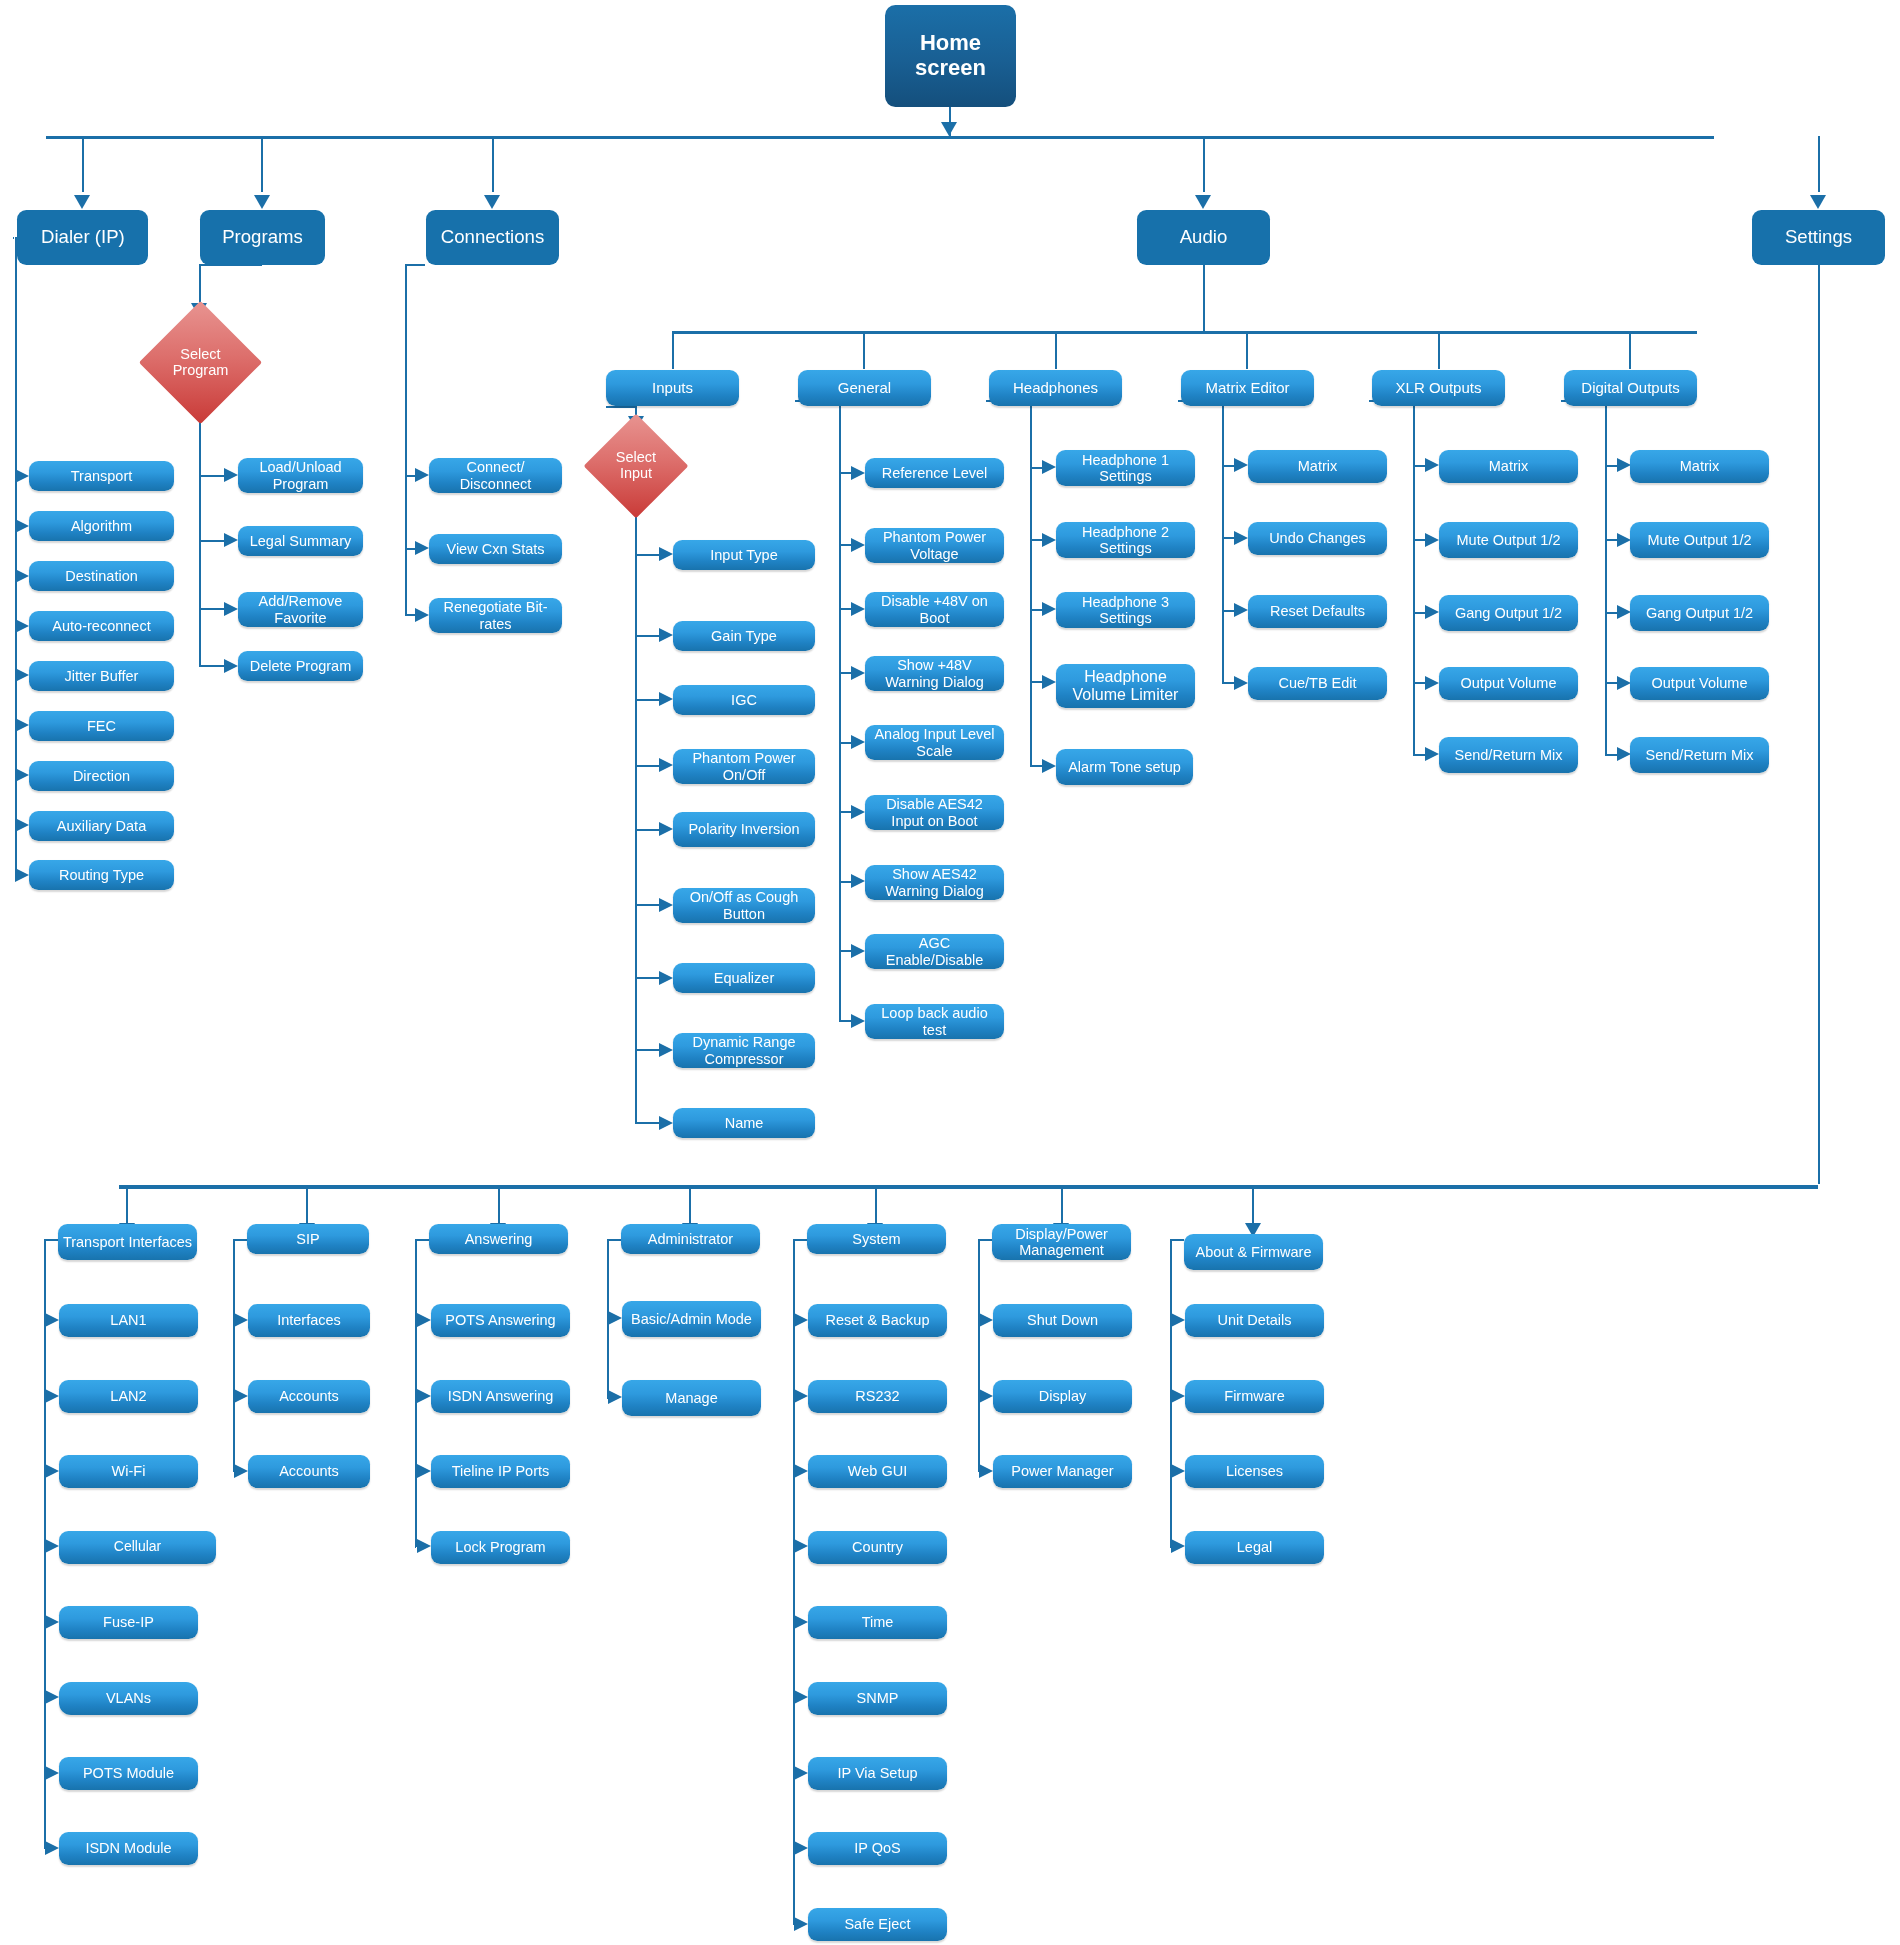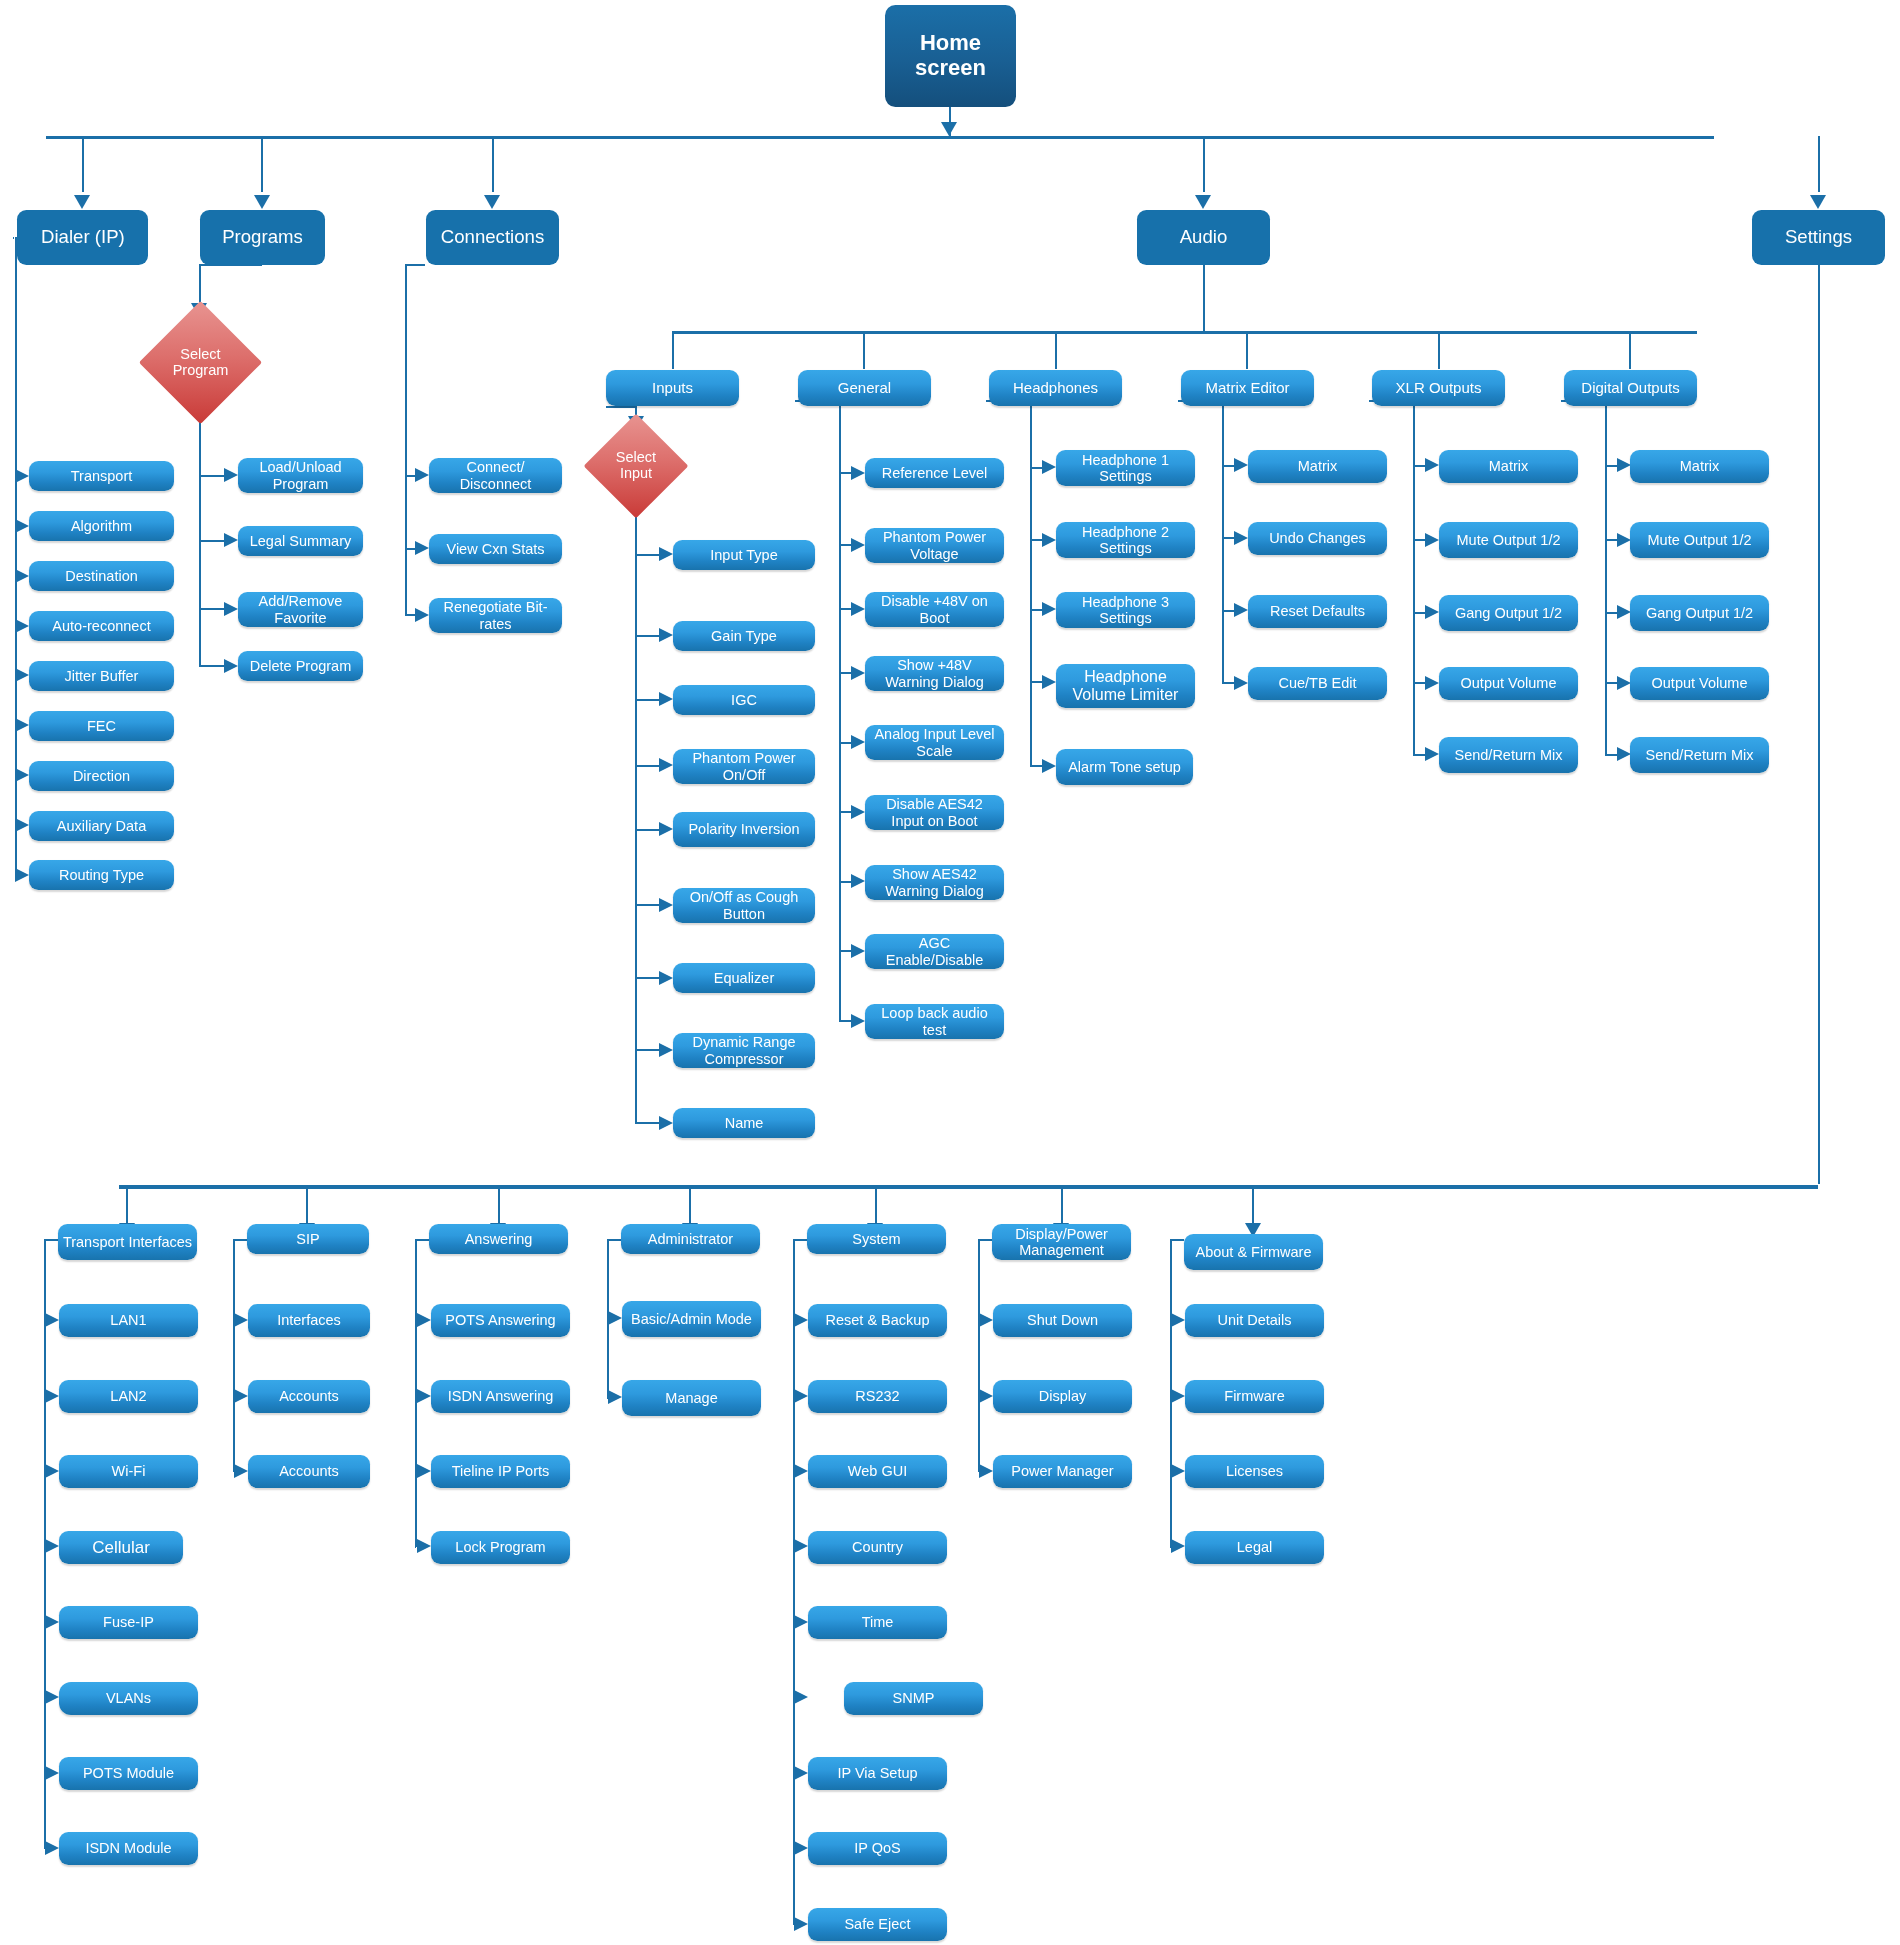--- a/index.html
+++ b/index.html
@@ -314,21 +314,21 @@
     <div class="ln lh" style="left: 44px; top: 1319px; width: 1.2px; height: 2.3px;"></div>
     <div class="node n-child" style="left: 59px; top: 1304px; width: 139px; height: 32.5px; font-size: 14.5px;">LAN1</div>
     <div class="arr-r" style="left: 45px; top: 1389px; border-top-width: 7.5px; border-bottom-width: 7.5px; border-left-width: 14px;"></div>
     <div class="ln lh" style="left: 44px; top: 1395px; width: 1.2px; height: 2.3px;"></div>
     <div class="node n-child" style="left: 59px; top: 1380px; width: 139px; height: 32.5px; font-size: 14.5px;">LAN2</div>
     <div class="arr-r" style="left: 45px; top: 1464px; border-top-width: 7.5px; border-bottom-width: 7.5px; border-left-width: 14px;"></div>
     <div class="ln lh" style="left: 44px; top: 1470px; width: 1.2px; height: 2.3px;"></div>
     <div class="node n-child" style="left: 59px; top: 1455px; width: 139px; height: 32.5px; font-size: 14.5px;">Wi-Fi</div>
     <div class="arr-r" style="left: 45px; top: 1539px; border-top-width: 7.5px; border-bottom-width: 7.5px; border-left-width: 14px;"></div>
     <div class="ln lh" style="left: 44px; top: 1546px; width: 1.2px; height: 2.3px;"></div>
-    <div class="node n-child" style="left: 59px; top: 1531px; width: 124px; height: 32.5px; font-size: 17px;">Cellular</div>
+    <div class="node n-child" style="left: 59px; top: 1531px; width: 157px; height: 32.5px; font-size: 14px;">Cellular</div>
     <div class="arr-r" style="left: 45px; top: 1615px; border-top-width: 7.5px; border-bottom-width: 7.5px; border-left-width: 14px;"></div>
     <div class="ln lh" style="left: 44px; top: 1621px; width: 1.2px; height: 2.3px;"></div>
     <div class="node n-child" style="left: 59px; top: 1606px; width: 139px; height: 32.5px; font-size: 14.5px;">Fuse-IP</div>
     <div class="arr-r" style="left: 45px; top: 1690px; border-top-width: 7.5px; border-bottom-width: 7.5px; border-left-width: 14px;"></div>
     <div class="ln lh" style="left: 44px; top: 1697px; width: 1.2px; height: 2.3px;"></div>
     <div class="node n-child" style="left: 59px; top: 1682px; width: 139px; height: 32.5px; font-size: 14.5px; border-radius: 12px;">VLANs</div>
     <div class="arr-r" style="left: 45px; top: 1766px; border-top-width: 7.5px; border-bottom-width: 7.5px; border-left-width: 14px;"></div>
     <div class="ln lh" style="left: 44px; top: 1772px; width: 1.2px; height: 2.3px;"></div>
     <div class="node n-child" style="left: 59px; top: 1757px; width: 139px; height: 32.5px; font-size: 14.5px;">POTS Module</div>
     <div class="arr-r" style="left: 45px; top: 1841px; border-top-width: 7.5px; border-bottom-width: 7.5px; border-left-width: 14px;"></div>
@@ -379,21 +379,21 @@
     <div class="ln lh" style="left: 793px; top: 1470px; width: 1.2px; height: 2.3px;"></div>
     <div class="node n-child" style="left: 808px; top: 1455px; width: 139px; height: 32.5px; font-size: 14.5px;">Web GUI</div>
     <div class="arr-r" style="left: 794px; top: 1539px; border-top-width: 7.5px; border-bottom-width: 7.5px; border-left-width: 14px;"></div>
     <div class="ln lh" style="left: 793px; top: 1546px; width: 1.2px; height: 2.3px;"></div>
     <div class="node n-child" style="left: 808px; top: 1531px; width: 139px; height: 32.5px; font-size: 14.5px;">Country</div>
     <div class="arr-r" style="left: 794px; top: 1615px; border-top-width: 7.5px; border-bottom-width: 7.5px; border-left-width: 14px;"></div>
     <div class="ln lh" style="left: 793px; top: 1621px; width: 1.2px; height: 2.3px;"></div>
     <div class="node n-child" style="left: 808px; top: 1606px; width: 139px; height: 32.5px; font-size: 14.5px;">Time</div>
     <div class="arr-r" style="left: 794px; top: 1690px; border-top-width: 7.5px; border-bottom-width: 7.5px; border-left-width: 14px;"></div>
     <div class="ln lh" style="left: 793px; top: 1697px; width: 1.2px; height: 2.3px;"></div>
-    <div class="node n-child" style="left: 808px; top: 1682px; width: 139px; height: 32.5px; font-size: 14.5px; margin-left: 36px;">SNMP</div>
+    <div class="node n-child" style="left: 808px; top: 1682px; width: 139px; height: 32.5px; font-size: 14.5px;">SNMP</div>
     <div class="arr-r" style="left: 794px; top: 1766px; border-top-width: 7.5px; border-bottom-width: 7.5px; border-left-width: 14px;"></div>
     <div class="ln lh" style="left: 793px; top: 1772px; width: 1.2px; height: 2.3px;"></div>
     <div class="node n-child" style="left: 808px; top: 1757px; width: 139px; height: 32.5px; font-size: 14.5px;">IP Via Setup</div>
     <div class="arr-r" style="left: 794px; top: 1841px; border-top-width: 7.5px; border-bottom-width: 7.5px; border-left-width: 14px;"></div>
     <div class="ln lh" style="left: 793px; top: 1847px; width: 1.2px; height: 2.3px;"></div>
     <div class="node n-child" style="left: 808px; top: 1832px; width: 139px; height: 32.5px; font-size: 14.5px;">IP QoS</div>
     <div class="arr-r" style="left: 794px; top: 1917px; border-top-width: 7.5px; border-bottom-width: 7.5px; border-left-width: 14px;"></div>
     <div class="ln lh" style="left: 793px; top: 1923px; width: 1.2px; height: 2.3px;"></div>
     <div class="node n-child" style="left: 808px; top: 1908px; width: 139px; height: 32.5px; font-size: 14.5px;">Safe Eject</div>
     <div class="ln lh" style="left: 978px; top: 1239px; width: 14px; height: 2.3px;"></div>

